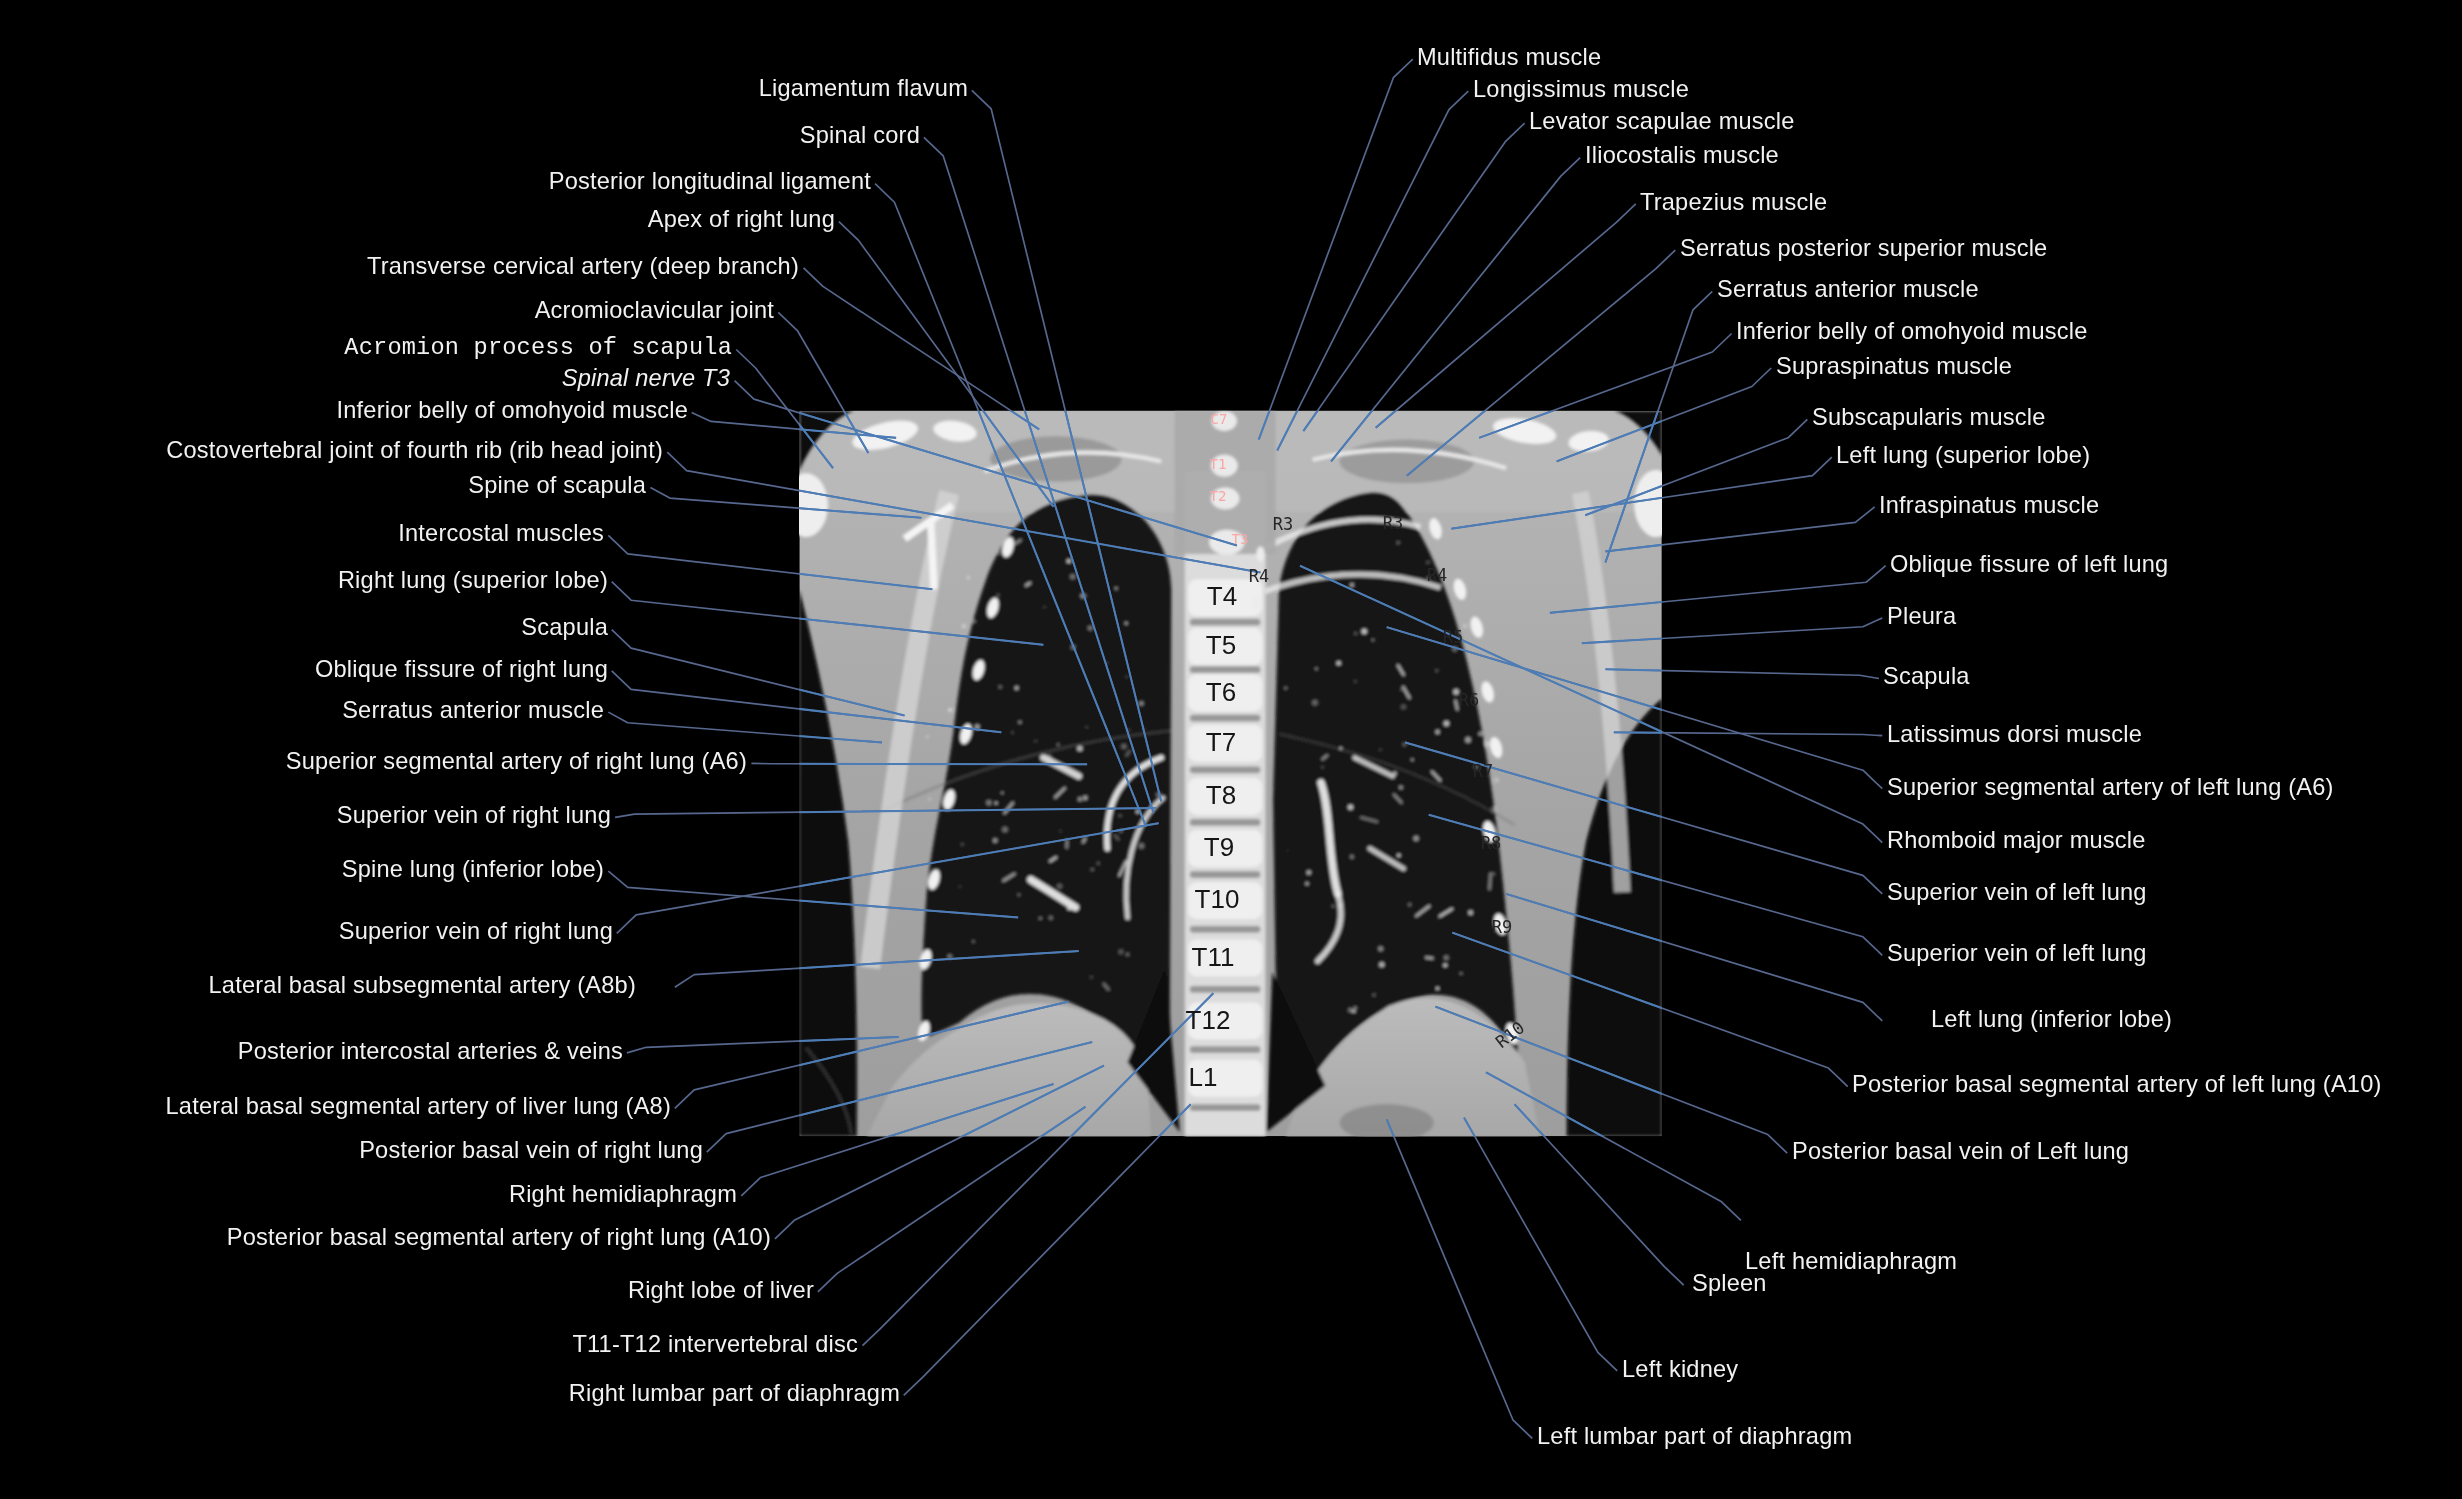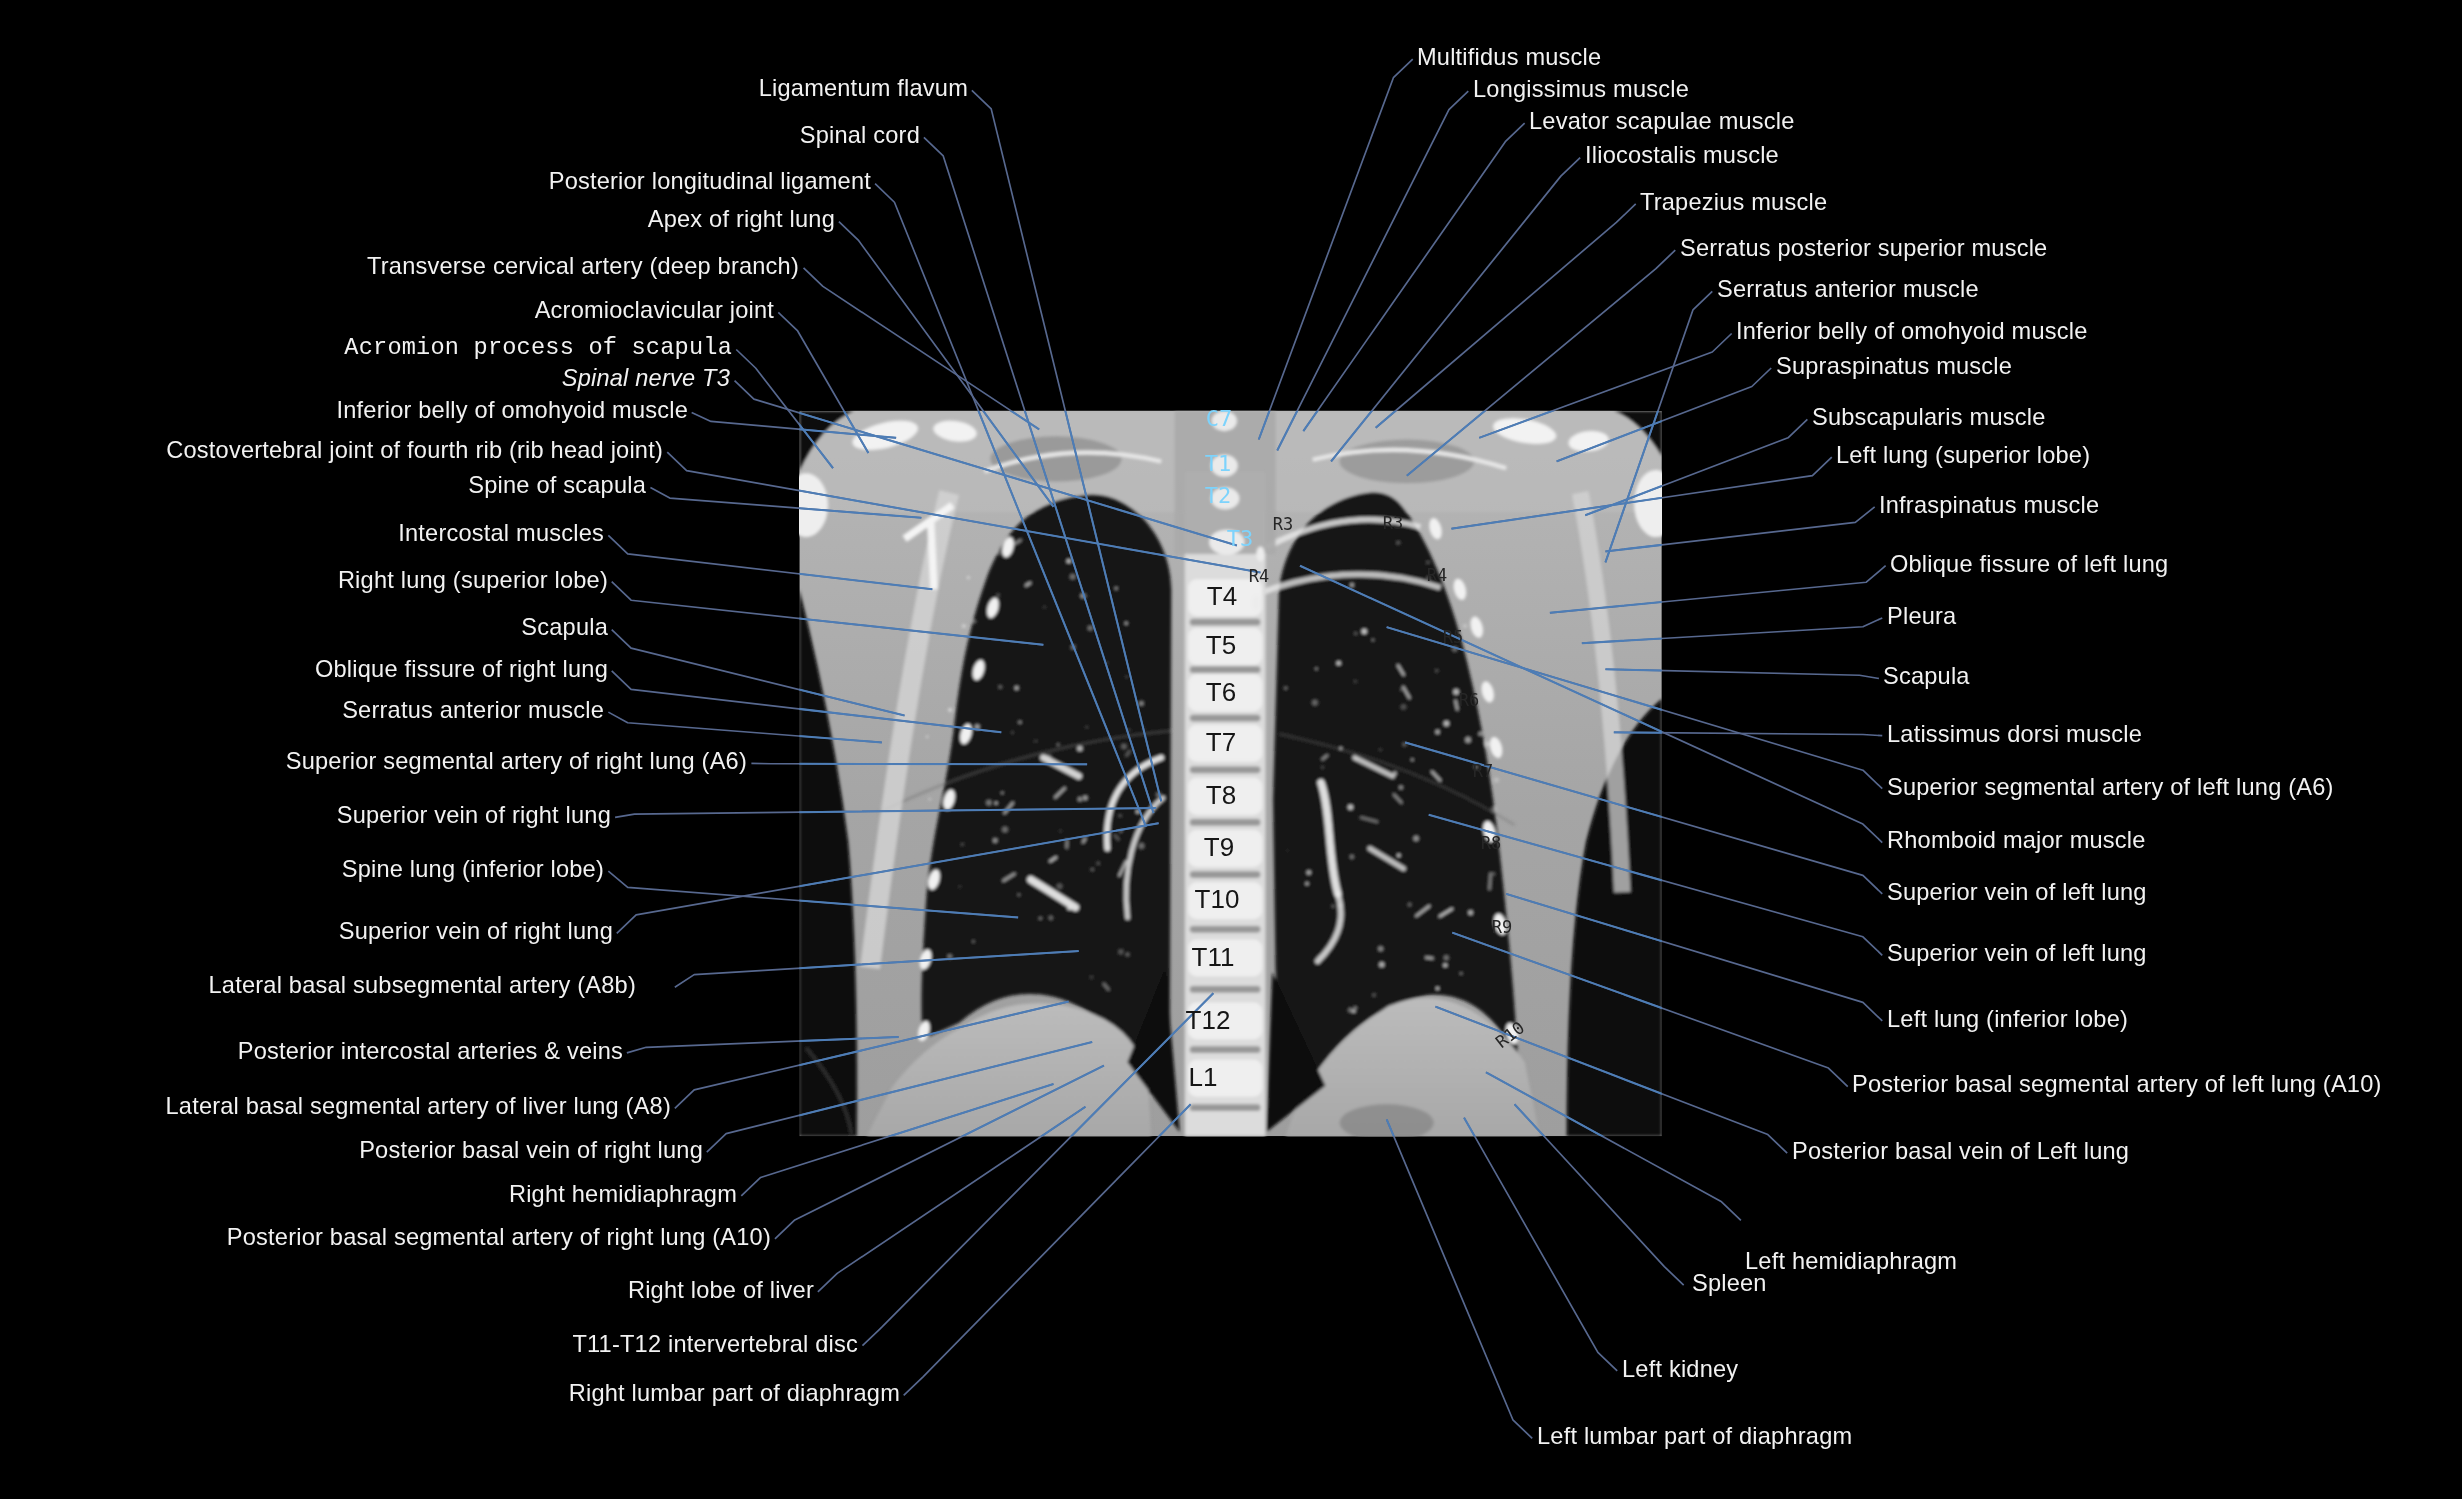--- a/index.html
+++ b/index.html
@@ -5,21 +5,21 @@
   html,body{margin:0;padding:0;background:#000;}
   #stage{position:relative;width:2462px;height:1500px;background:#000;overflow:hidden;
          font-family:"Liberation Sans","DejaVu Sans",sans-serif;}
   #artwork{position:absolute;left:0;top:0;}
   .lbl{position:absolute;white-space:nowrap;color:#f2f2f2;font-size:23.6px;line-height:1.1;
        transform:translateY(-54%);letter-spacing:0.2px;}
   .lbl.left{transform:translate(-100%,-54%);}
   .ctx{position:absolute;white-space:nowrap;transform:translate(-50%,-52%);
        color:#1d1d1d;font-weight:400;}
   .ctx.vert-big{font-size:26px;font-family:"Liberation Sans","DejaVu Sans",sans-serif;color:#161616;}
-  .ctx.vert-small{font-size:22px;font-family:"DejaVu Sans Mono",monospace;color:#7dd3fc;}
+  .ctx.vert-small{font-size:14px;font-family:"DejaVu Sans Mono",monospace;color:#fca5a5;}
   .ctx.rib{font-size:17px;font-family:"DejaVu Sans Mono",monospace;color:#262626;}
 </style>
 </head>
 <body>
 
 <div id="stage">
 
   <svg id="artwork" width="2462" height="1500" viewBox="0 0 2926 1782" xmlns="http://www.w3.org/2000/svg">
     <defs>
       <clipPath id="ctclip">
@@ -459,21 +459,21 @@
       <div class="lbl" style="left: 1836px; top: 457px;">Left lung (superior lobe)</div>
       <div class="lbl" style="left: 1879px; top: 507px;">Infraspinatus muscle</div>
       <div class="lbl" style="left: 1890px; top: 566px;">Oblique fissure of left lung</div>
       <div class="lbl" style="left: 1887px; top: 618px;">Pleura</div>
       <div class="lbl" style="left: 1883px; top: 678px;">Scapula</div>
       <div class="lbl" style="left: 1887px; top: 736px;">Latissimus dorsi muscle</div>
       <div class="lbl" style="left: 1887px; top: 789px;">Superior segmental artery of left lung (A6)</div>
       <div class="lbl" style="left: 1887px; top: 842px;">Rhomboid major muscle</div>
       <div class="lbl" style="left: 1887px; top: 894px;">Superior vein of left lung</div>
       <div class="lbl" style="left: 1887px; top: 955px;">Superior vein of left lung</div>
-      <div class="lbl" style="left: 1887px; top: 1021px;">Left lung (inferior lobe)</div>
+      <div class="lbl" style="left: 1931px; top: 1021px;">Left lung (inferior lobe)</div>
       <div class="lbl" style="left: 1852px; top: 1086px;">Posterior basal segmental artery of left lung (A10)</div>
       <div class="lbl" style="left: 1792px; top: 1153px;">Posterior basal vein of Left lung</div>
       <div class="lbl" style="left: 1745px; top: 1220px; margin-top: 43px;">Left hemidiaphragm</div>
       <div class="lbl" style="left: 1692px; top: 1285px;">Spleen</div>
       <div class="lbl" style="left: 1622px; top: 1371px;">Left kidney</div>
       <div class="lbl" style="left: 1537px; top: 1438px;">Left lumbar part of diaphragm</div>
     </div>
   <div id="ct-text">
       <div class="ctx vert-small" style="left: 1219px; top: 419px;">C7</div>
       <div class="ctx vert-small" style="left: 1218px; top: 464px;">T1</div>

